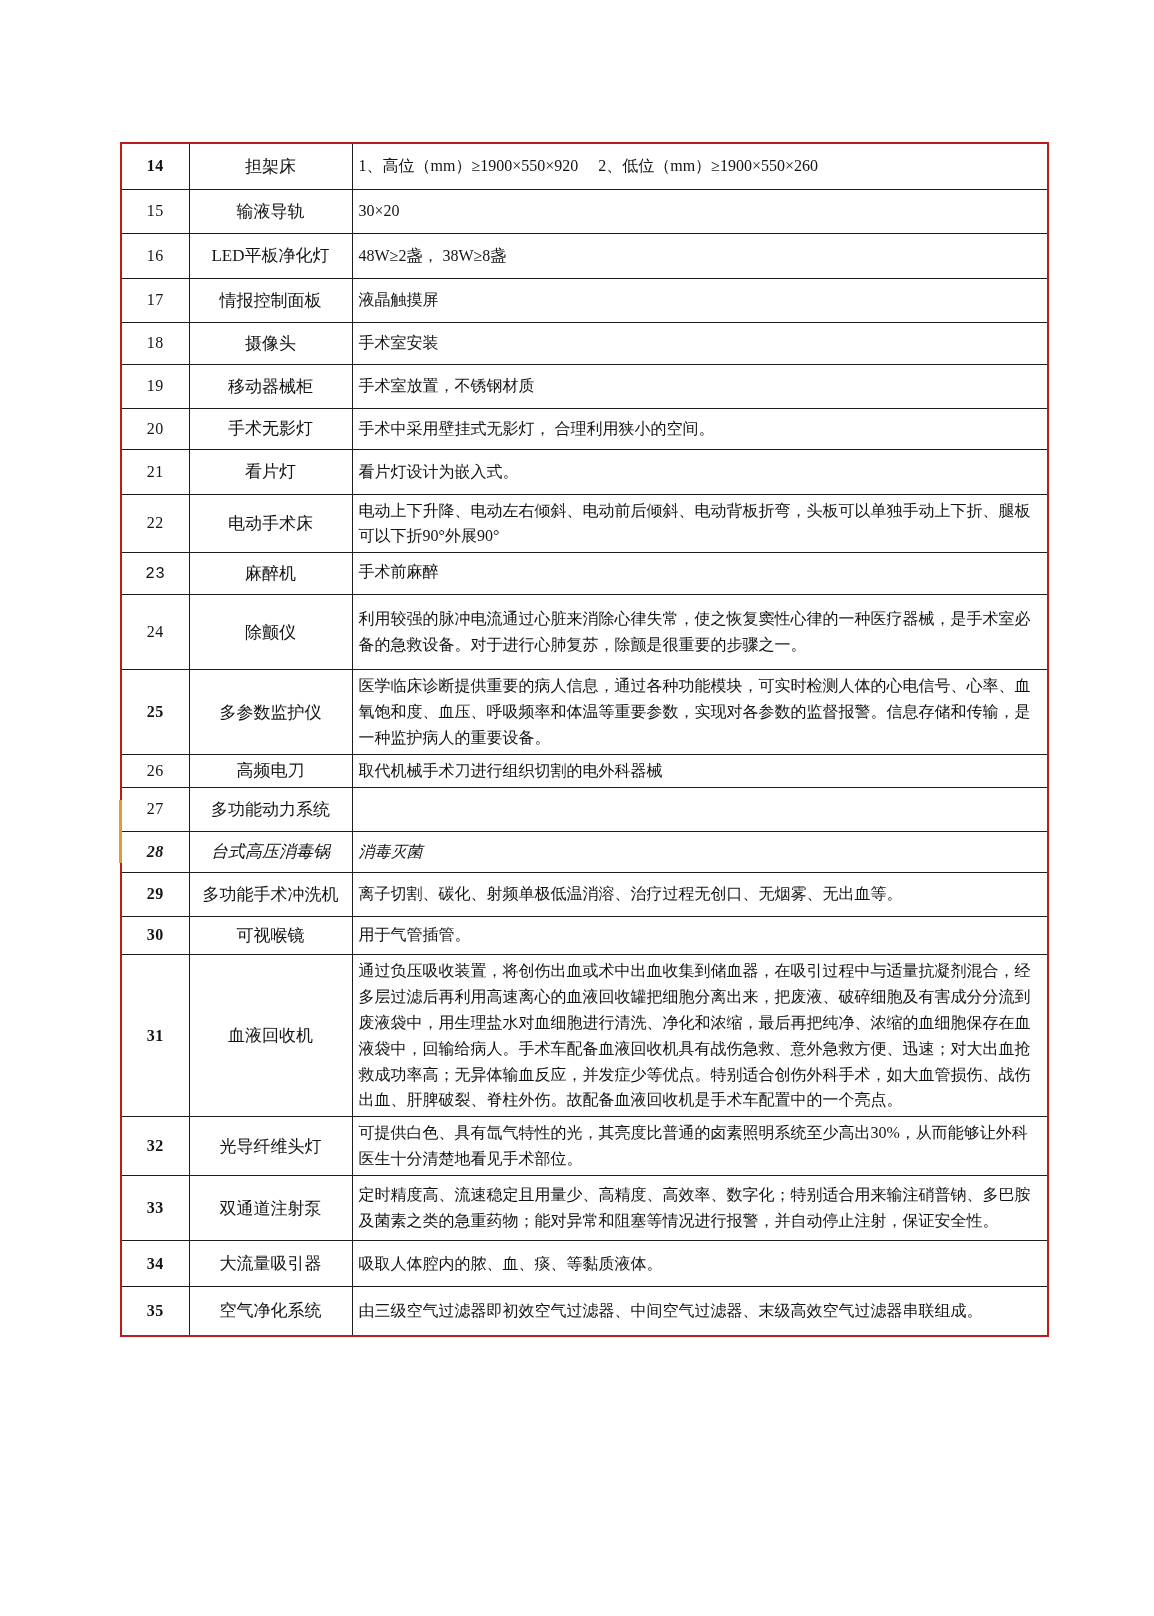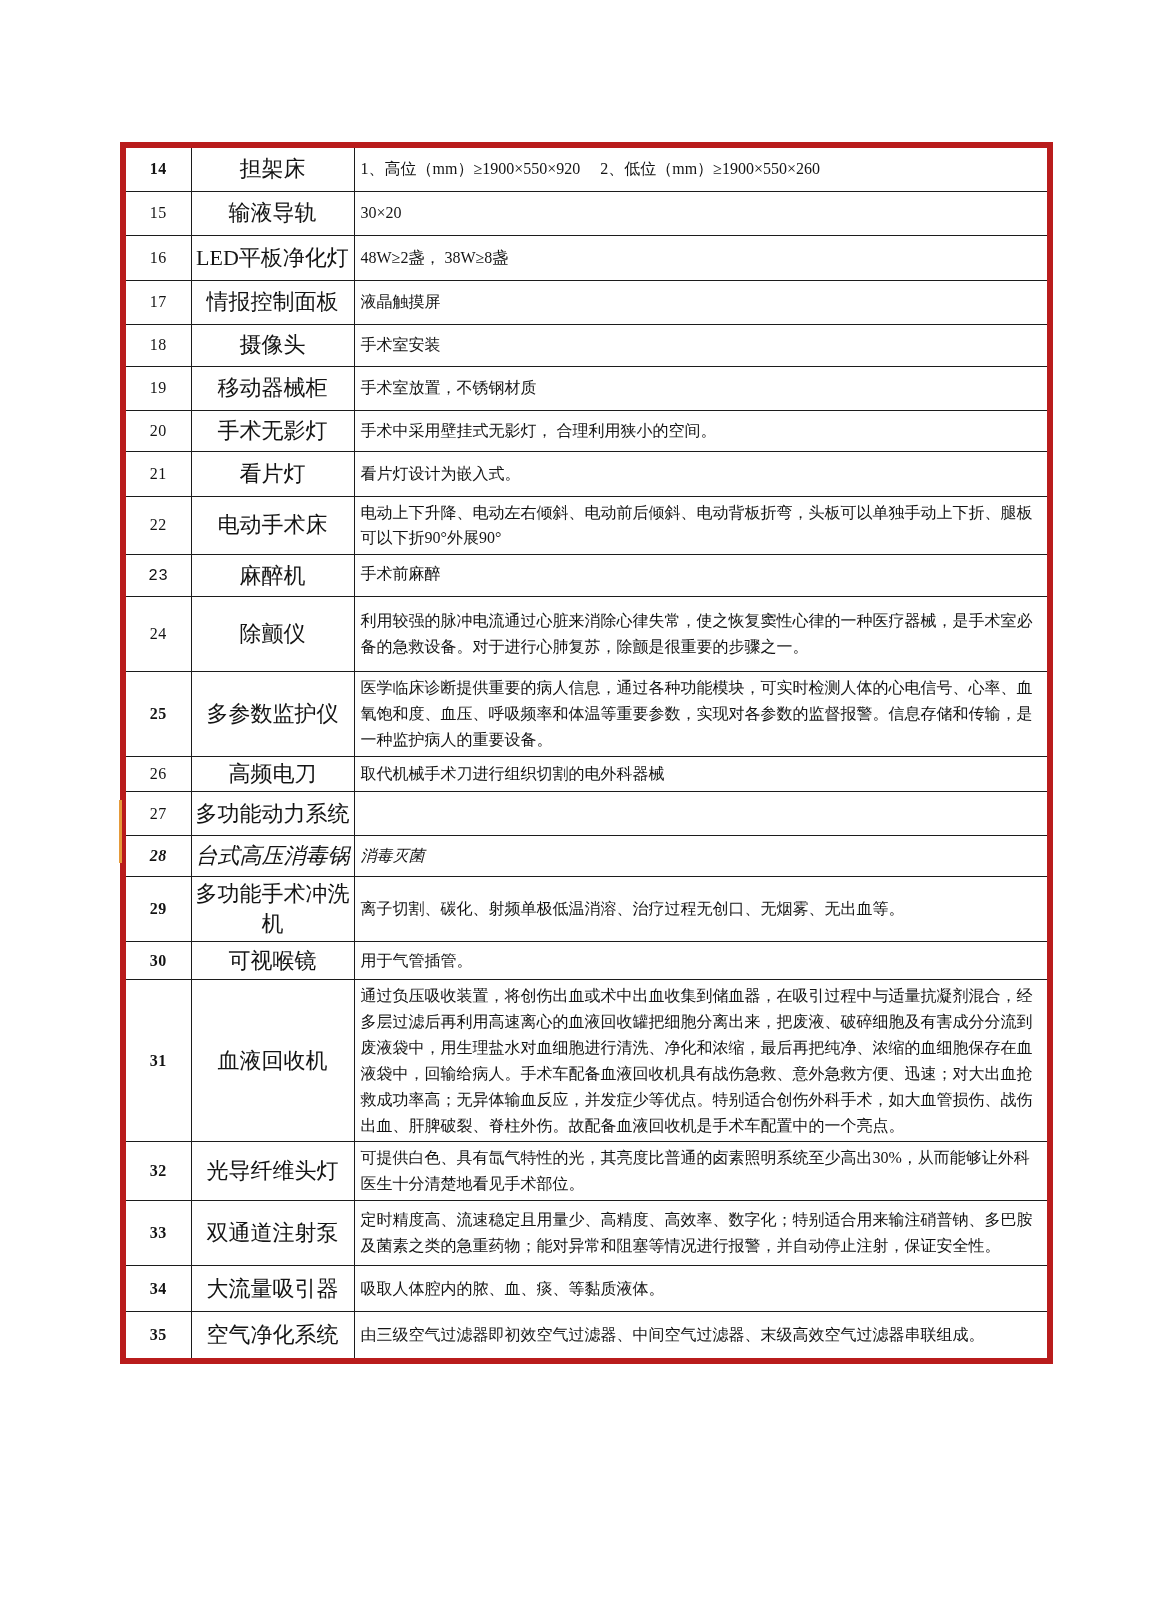--- a/index.html
+++ b/index.html
@@ -16,36 +16,36 @@
     background: #ffffff;
     overflow: hidden;
   }
   .spec-table {
     position: absolute;
     left: 120px;
     top: 142px;
     width: 927px;
     border-collapse: collapse;
     table-layout: fixed;
-    border: 6px solid #b91c1c;
+    border: 2px solid #b91c1c;
   }
   .spec-table td {
     border: 1.6px solid #1c1c1c;
     vertical-align: middle;
     overflow: hidden;
   }
   .cell-num {
     text-align: center;
     font-size: 16px;
     letter-spacing: 0.5px;
   }
   .cell-num.bold { font-weight: bold; }
   .cell-name {
     text-align: center;
-    font-size: 22px;
+    font-size: 17px;
     padding: 2px 4px;
   }
   .cell-desc {
     font-size: 16px;
     line-height: 1.62;
     padding: 3px 8px 3px 6px;
     text-align: left;
     white-space: pre-wrap;
     word-break: break-all;
   }

